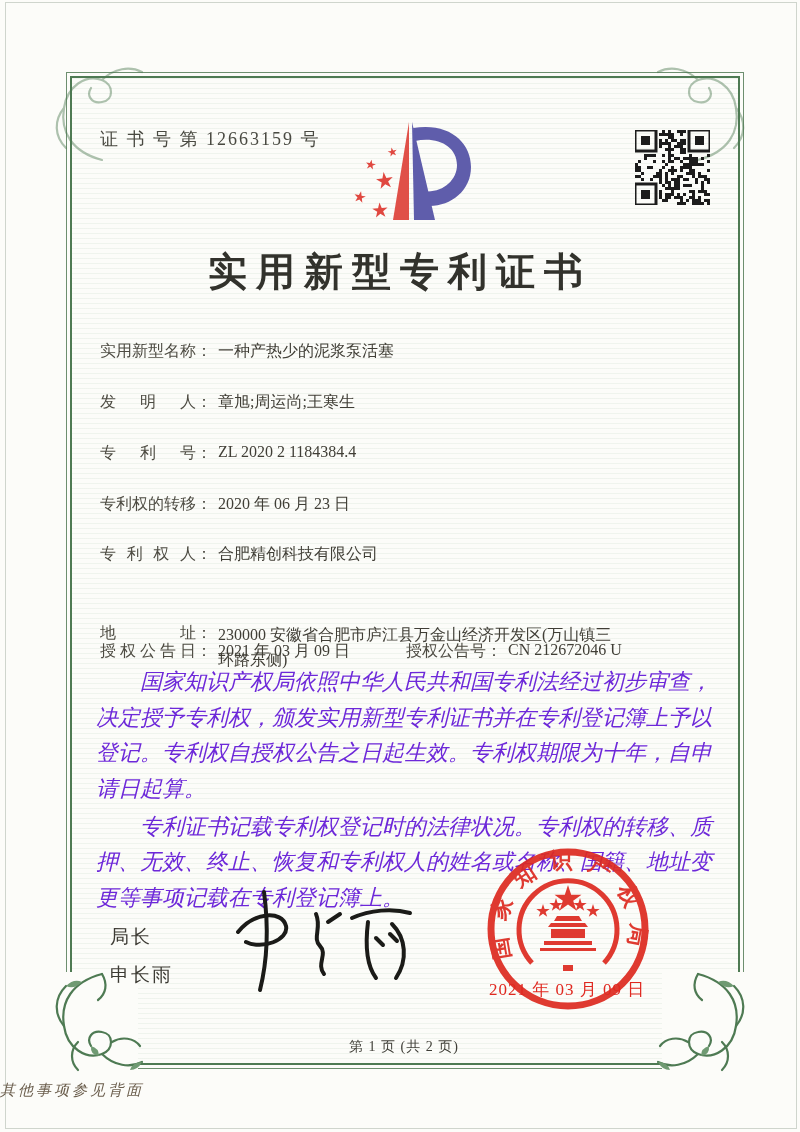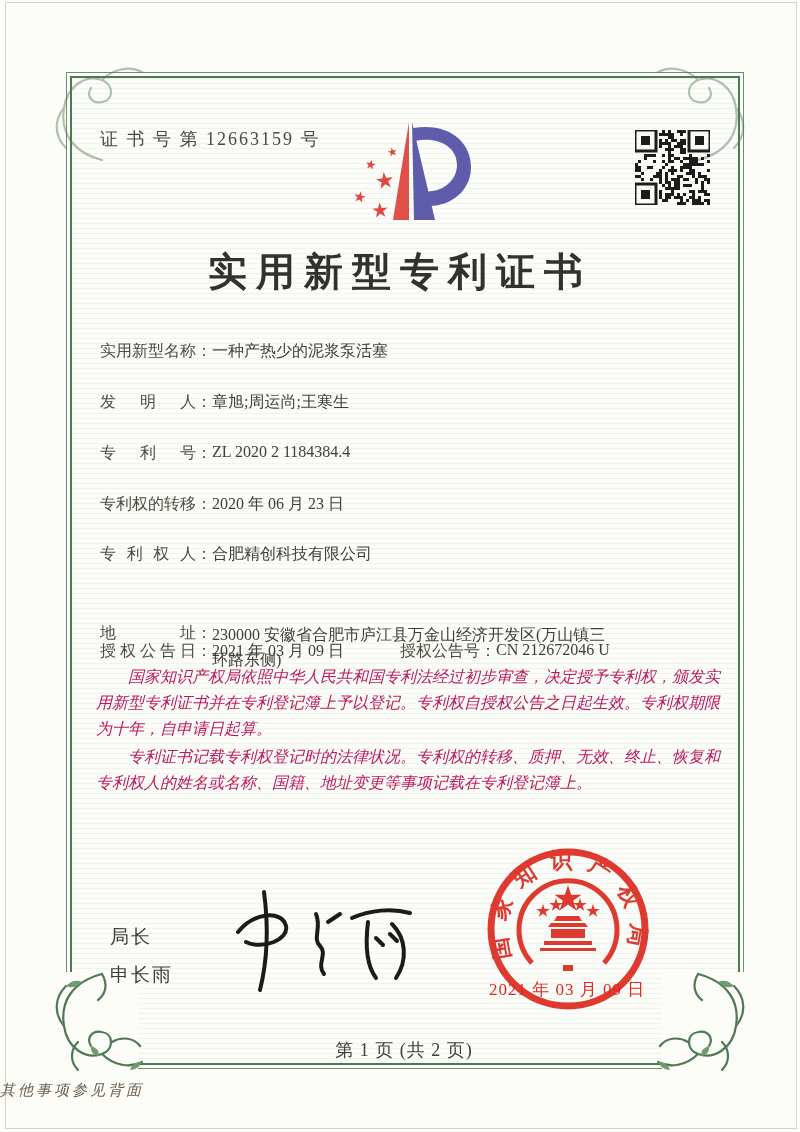--- a/index.html
+++ b/index.html
@@ -15,30 +15,30 @@
   .flourish{position:absolute;width:104px;height:104px;}
   .cert-no{position:absolute;left:100px;top:127px;font-size:18px;letter-spacing:2px;color:#4a4a42;}
   .logo{position:absolute;left:345px;top:112px;width:150px;height:126px;}
   .logo .star{position:absolute;color:#e04840;line-height:1;}
   .qr{position:absolute;left:635px;top:130px;width:75px;height:75px;}
   .title{position:absolute;left:0;top:245px;width:100%;text-align:center;font-size:39px;font-weight:600;
     letter-spacing:9px;color:#32322c;}
   .field{position:absolute;left:100px;font-size:16px;color:#45433b;white-space:nowrap;}
   .field .lab{display:inline-block;width:96px;text-align:justify;text-align-last:justify;vertical-align:top;color:#4d4b42;}
   .field .col{display:inline-block;vertical-align:top;color:#4d4b42;}
-  .field .val{display:inline-block;vertical-align:top;color:#403e36;}
+  .field .val{display:inline-block;vertical-align:top;margin-left:6px;color:#403e36;}
   .field .val.wrap{white-space:normal;width:408px;line-height:1.55;}
   .field .pair2{margin-left:56px;}
-  .paras{position:absolute;left:96px;top:664px;width:630px;font-size:16px;line-height:1.62;color:#be185d;font-style:italic;}
+  .paras{position:absolute;left:96px;top:664px;width:630px;font-size:22px;line-height:1.62;color:#6d28d9;font-style:italic;}
   .paras p{margin:0 0 2px 0;text-indent:2em;}
   .signer{position:absolute;left:110px;top:918px;font-size:19px;color:#3c3a33;line-height:2.0;letter-spacing:2px;}
   .signature{position:absolute;left:216px;top:884px;}
   .seal{position:absolute;left:484px;top:845px;width:168px;height:168px;opacity:.92;}
   .seal-date{position:absolute;left:489px;top:978px;font-size:17px;color:#e02820;letter-spacing:1px;white-space:nowrap;}
-  .page-num{position:absolute;left:66px;top:1038px;width:676px;text-align:center;font-size:18px;letter-spacing:1px;color:#3e3d36;}
+  .page-num{position:absolute;left:66px;top:1038px;width:676px;text-align:center;font-size:14px;letter-spacing:1px;color:#3e3d36;}
   .back-note{position:absolute;left:0;top:1081px;width:100%;text-align:left;font-size:15px;font-style:italic;
     letter-spacing:3px;color:#6a5d4c;}
 </style>
 </head>
 <body>
 
 <div class="page">
   <div class="page-edge"></div>
 
   <div class="frame">

